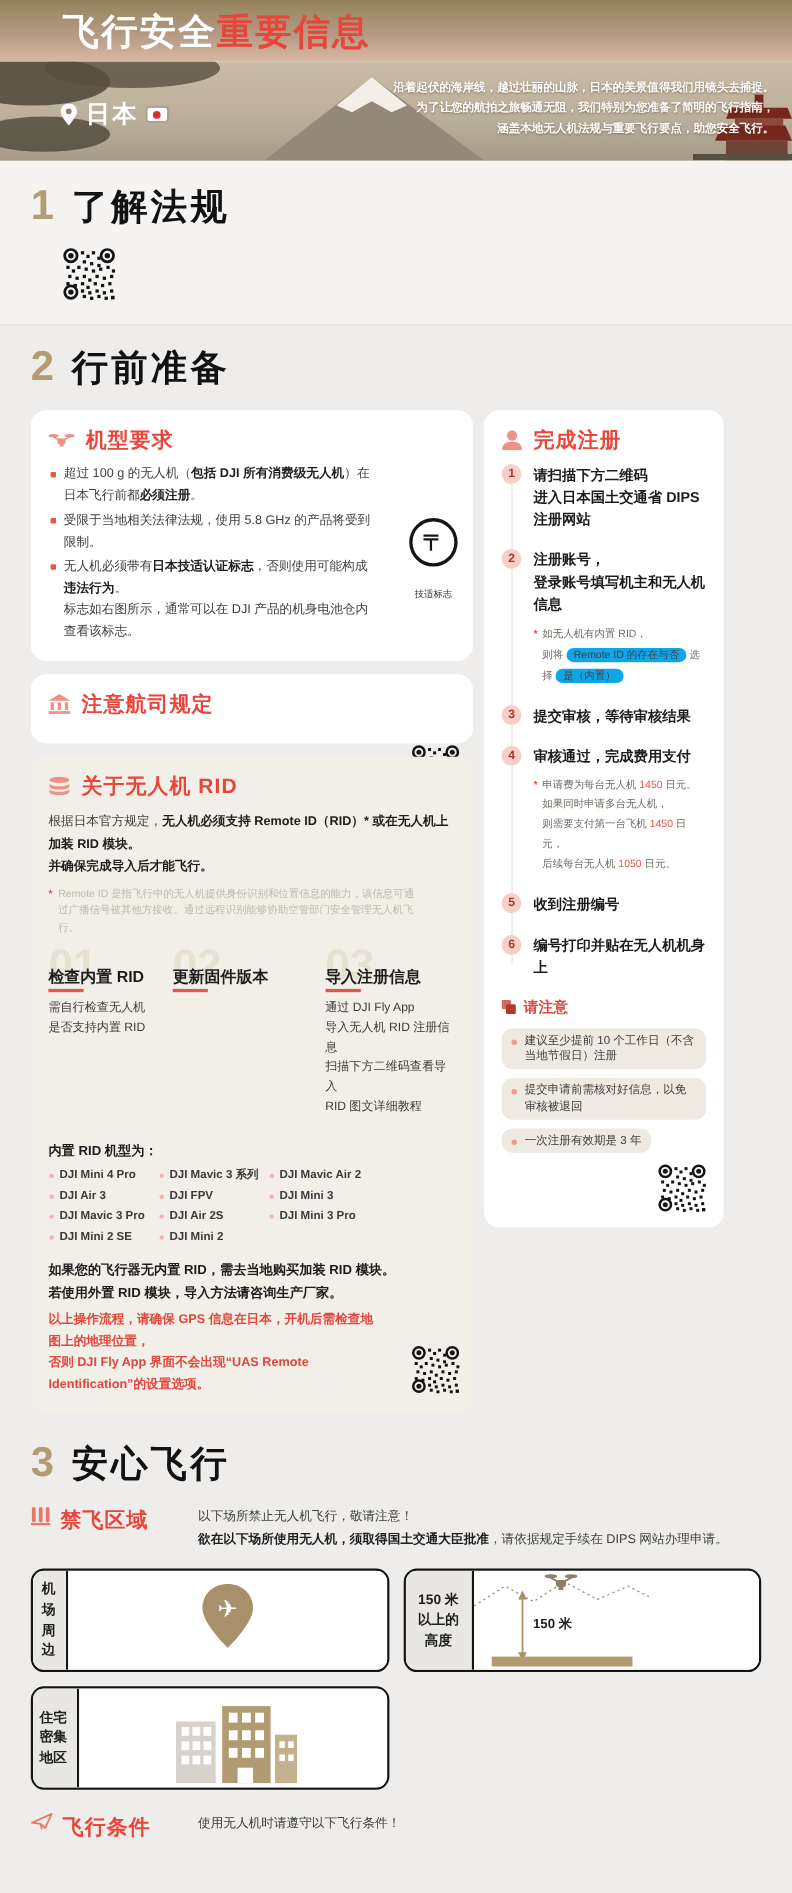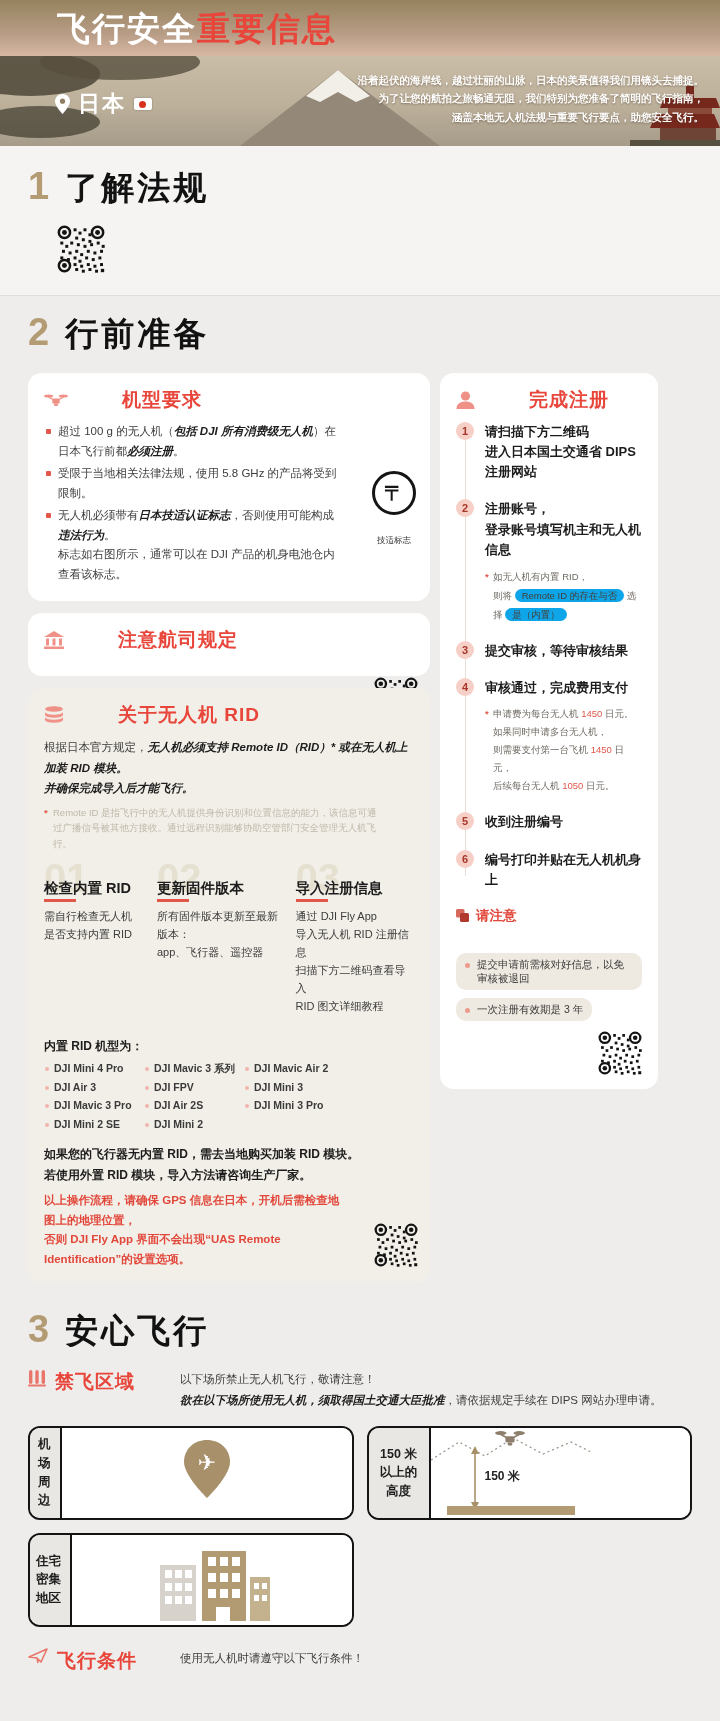--- a/index.html
+++ b/index.html
@@ -20,29 +20,29 @@
 .intro{position:absolute;right:16px;top:15px;text-align:right;color:#fff;font-size:10.5px;font-weight:700;line-height:1.75;text-shadow:0 1px 2px rgba(80,60,40,.55);}
 
 
 .sec1-wrap{background:#f5f4f2;padding:14px 0 22px;border-bottom:1px solid #e0deda;}
 .sec-head{display:flex;align-items:baseline;gap:16px;padding:6px 28px 10px;}
 .num{color:#b39b74;font-size:38px;font-weight:700;line-height:1;}
 .sec-title{color:#121212;font-size:33px;font-weight:700;letter-spacing:3px;}
 .sec1-body{display:flex;gap:22px;padding:4px 20px 0 57px;align-items:flex-start;}
 .sec1-text{flex:1;font-size:12px;line-height:1.85;color:#3e3e3e;}
 .qr{flex:none;}
-.b{font-weight:700;color:#1d1d1d;font-style:italic;}
+.b{font-weight:700;color:#1d1d1d;}
 .red-b{color:#e0463a;font-weight:700;}
 
 
 .cols{display:grid;grid-template-columns:402px 218px;gap:10px;align-items:start;padding:0 28px;margin-top:6px;}
 .card{background:#fff;border-radius:14px;padding:14px 16px;margin-bottom:12px;position:relative;}
 .card.beige{background:#f2efe8;}
 .card-head{display:flex;align-items:center;gap:10px;margin-bottom:9px;}
-.card-title{color:#e8463b;font-size:19px;font-weight:800;letter-spacing:1px;margin-left:44px;}
+.card-title{color:#e8463b;font-size:19px;font-weight:800;letter-spacing:1px;}
 .cicon{flex:none;color:#ef9187;}
 .blist{list-style:none;}
 .blist li{position:relative;padding-left:14px;font-size:11.5px;line-height:1.7;margin-bottom:3px;width:300px;}
 .blist li::before{content:"";position:absolute;left:2px;top:7px;width:5px;height:5px;background:#e2574a;border-radius:1px;}
 .giteki{position:absolute;right:14px;top:98px;text-align:center;}
 .giteki-circle{width:44px;height:44px;border:3px solid #151515;border-radius:50%;display:flex;align-items:center;justify-content:center;font-size:20px;font-weight:700;color:#151515;margin:0 auto;background:#fff;}
 .giteki-label{font-size:8.5px;color:#333;margin-top:20px;}
 .tline{font-size:11.5px;line-height:1.75;width:310px;}
 .qr-tr{position:absolute;right:12px;top:64px;}
 .qr-br{position:absolute;right:12px;bottom:16px;}
@@ -305,21 +305,20 @@
 
         <div class="steps">
           <div class="step">
             <span class="ghost">01</span>
             <div class="step-t">检查内置 RID</div>
             <div class="step-d"><span>需自行检查无人机</span><br><span>是否支持内置 RID</span></div>
           </div>
           <div class="step">
             <span class="ghost">02</span>
             <div class="step-t">更新固件版本</div>
-            <div class="step-d"><span>所有固件版本更新至最新版本：</span><br><span>app、飞行器、遥控器</span></div>
           </div>
           <div class="step">
             <span class="ghost">03</span>
             <div class="step-t">导入注册信息</div>
             <div class="step-d"><span>通过 DJI Fly App</span><br><span>导入无人机 RID 注册信息</span><br><span>扫描下方二维码查看导入</span><br><span>RID 图文详细教程</span></div>
           </div>
         </div>
 
         <div class="models-label">内置 RID 机型为：</div>
         <div class="models">
@@ -388,21 +387,21 @@
       </div>
 
       <div class="notice-t">
         <svg width="13" height="13" viewBox="0 0 13 13">
             <rect x="0" y="0" width="8.5" height="8.5" rx="1.5" fill="#d6695c"></rect>
             <rect x="4" y="4" width="9" height="9" rx="1.5" fill="#b03a2e"></rect>
           </svg>
         <span>请注意</span>
       </div>
       <div>
-        <br>
+        <span class="nitem">建议至少提前 10 个工作日（不含当地节假日）注册</span><br>
         <span class="nitem">提交申请前需核对好信息，以免审核被退回</span><br>
         <span class="nitem">一次注册有效期是 3 年</span>
       </div>
       <div class="reg-qr">
           <svg width="44" height="44" viewBox="0 0 29 29">
             <use href="#qrsym"></use>
           </svg>
         </div>
     </div>
   </div>

